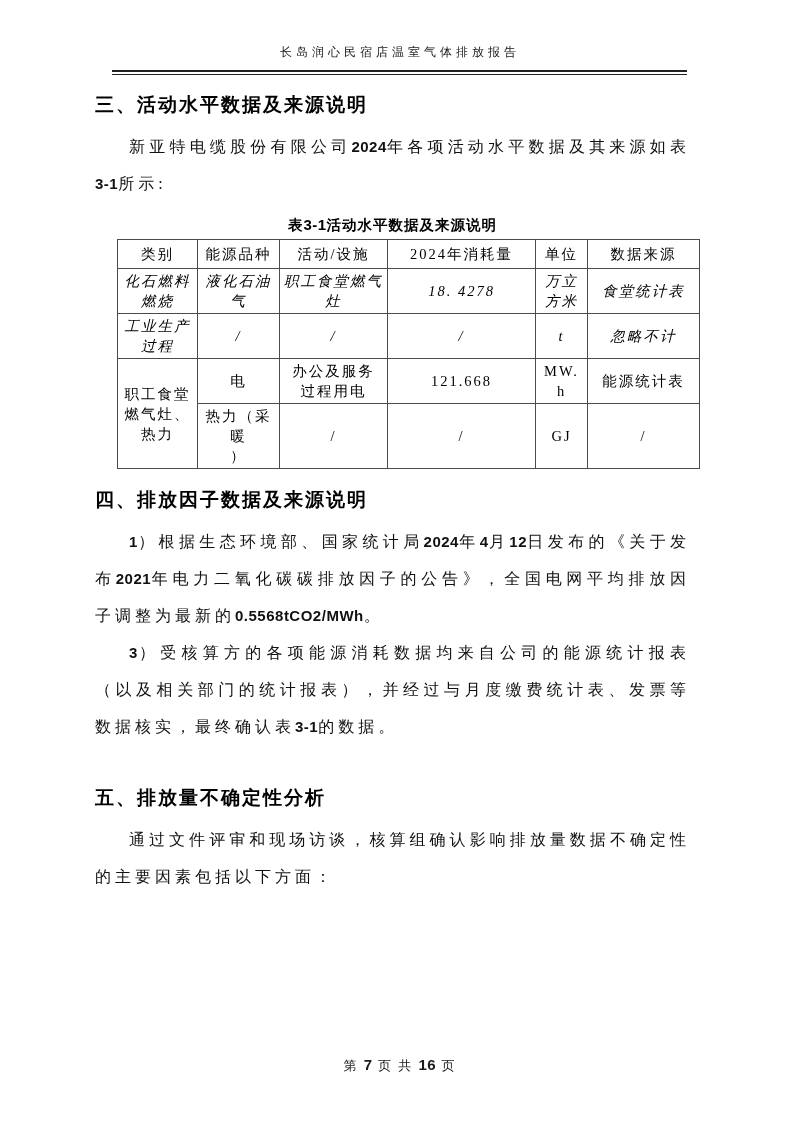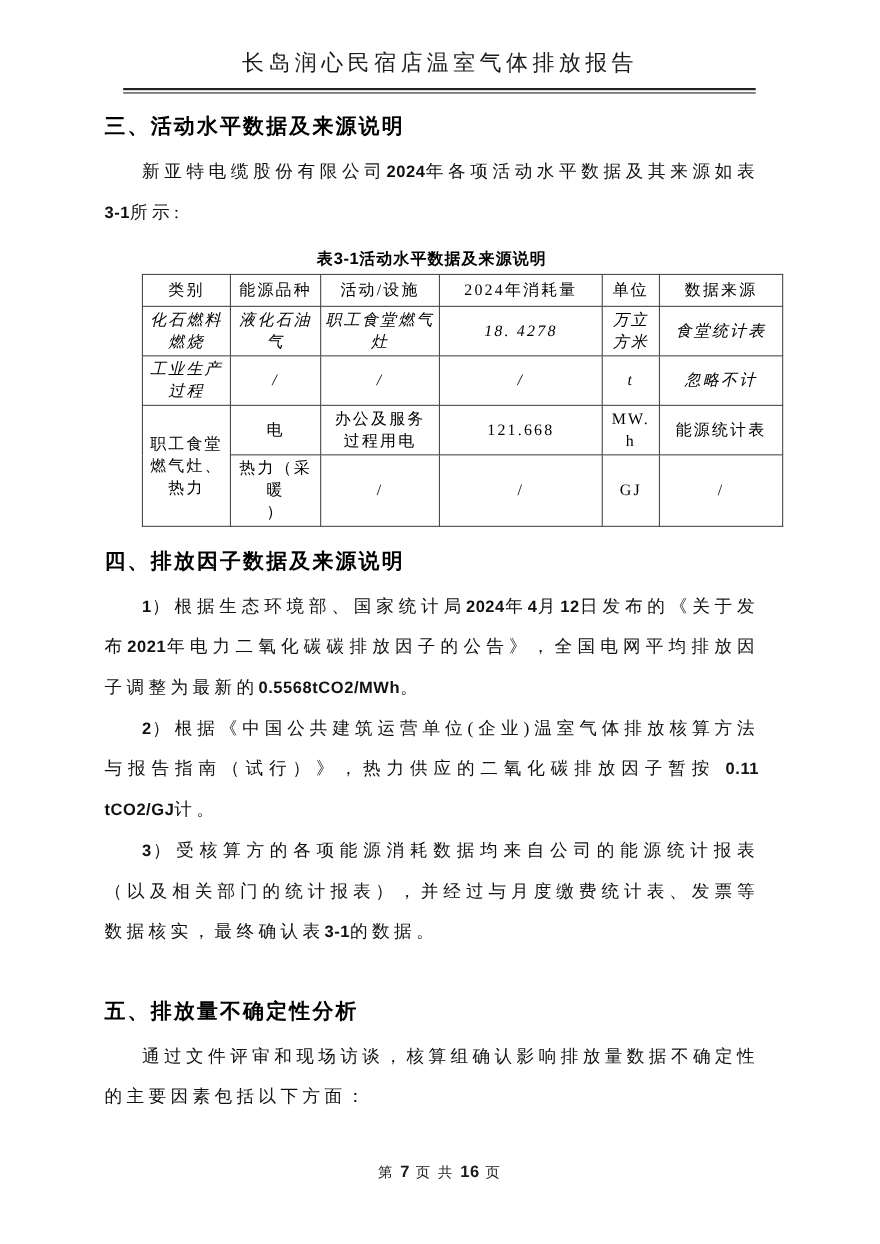--- a/index.html
+++ b/index.html
@@ -11,21 +11,21 @@
     margin: 0 auto;
     background: #ffffff;
     color: #000000;
     font-family: "Liberation Serif", serif;
     overflow: hidden;
   }
   
   .doc-header-title {
     padding-top: 44px;
     text-align: center;
-    font-size: 20px;
+    font-size: 12px;
     letter-spacing: 4px;
     color: #1a1a1a;
   }
   .doc-header-rule {
     margin: 9px 113px 0 112px;
     height: 5px;
     border-top: 2.5px solid #222222;
     border-bottom: 1px solid #222222;
   }
   
@@ -58,21 +58,21 @@
   
   .table-caption {
     margin-top: 14px;
     text-align: center;
     font-family: "Liberation Sans", sans-serif;
     font-weight: bold;
     font-size: 14.5px;
     letter-spacing: 1px;
   }
   table.data-table {
-    margin: 4px 0 0 34px;
+    margin: 4px 0 0 22px;
     width: 582px;
     border-collapse: collapse;
     table-layout: fixed;
   }
   .data-table th, .data-table td {
     border: 1px solid #4a4a4a;
     font-family: "Liberation Serif", serif;
     font-weight: normal;
     font-size: 14.5px;
     letter-spacing: 2px;
@@ -170,21 +170,20 @@
           <td>/</td>
           <td>GJ</td>
           <td>/</td>
         </tr>
       </tbody>
     </table>
 
     <h2 class="section-heading h2-s4">四、排放因子数据及来源说明</h2>
 
     <p class="body-par first-par"><span class="ascii">1</span>）根据生态环境部、国家统计局<span class="ascii">2024</span>年<span class="ascii">4</span>月<span class="ascii">12</span>日发布的《关于发布<span class="ascii">2021</span>年电力二氧化碳碳排放因子的公告》，全国电网平均排放因子调整为最新的<span class="ascii">0.5568tCO2/MWh</span>。</p>
-    <p class="body-par"><span class="ascii">2</span>）根据《中国公共建筑运营单位(企业)温室气体排放核算方法与报告指南（试行）》，热力供应的二氧化碳排放因子暂按 <span class="ascii">0.11 tCO2/GJ</span>计。</p>
     <p class="body-par"><span class="ascii">3</span>）受核算方的各项能源消耗数据均来自公司的能源统计报表（以及相关部门的统计报表），并经过与月度缴费统计表、发票等数据核实，最终确认表<span class="ascii">3-1</span>的数据。</p>
 
     <h2 class="section-heading h2-s5">五、排放量不确定性分析</h2>
 
     <p class="body-par first-par">通过文件评审和现场访谈，核算组确认影响排放量数据不确定性的主要因素包括以下方面：</p>
 
   </main>
 
   <footer class="page-footer">第 <span class="ascii">7</span> 页 共 <span class="ascii">16</span> 页</footer>
 

